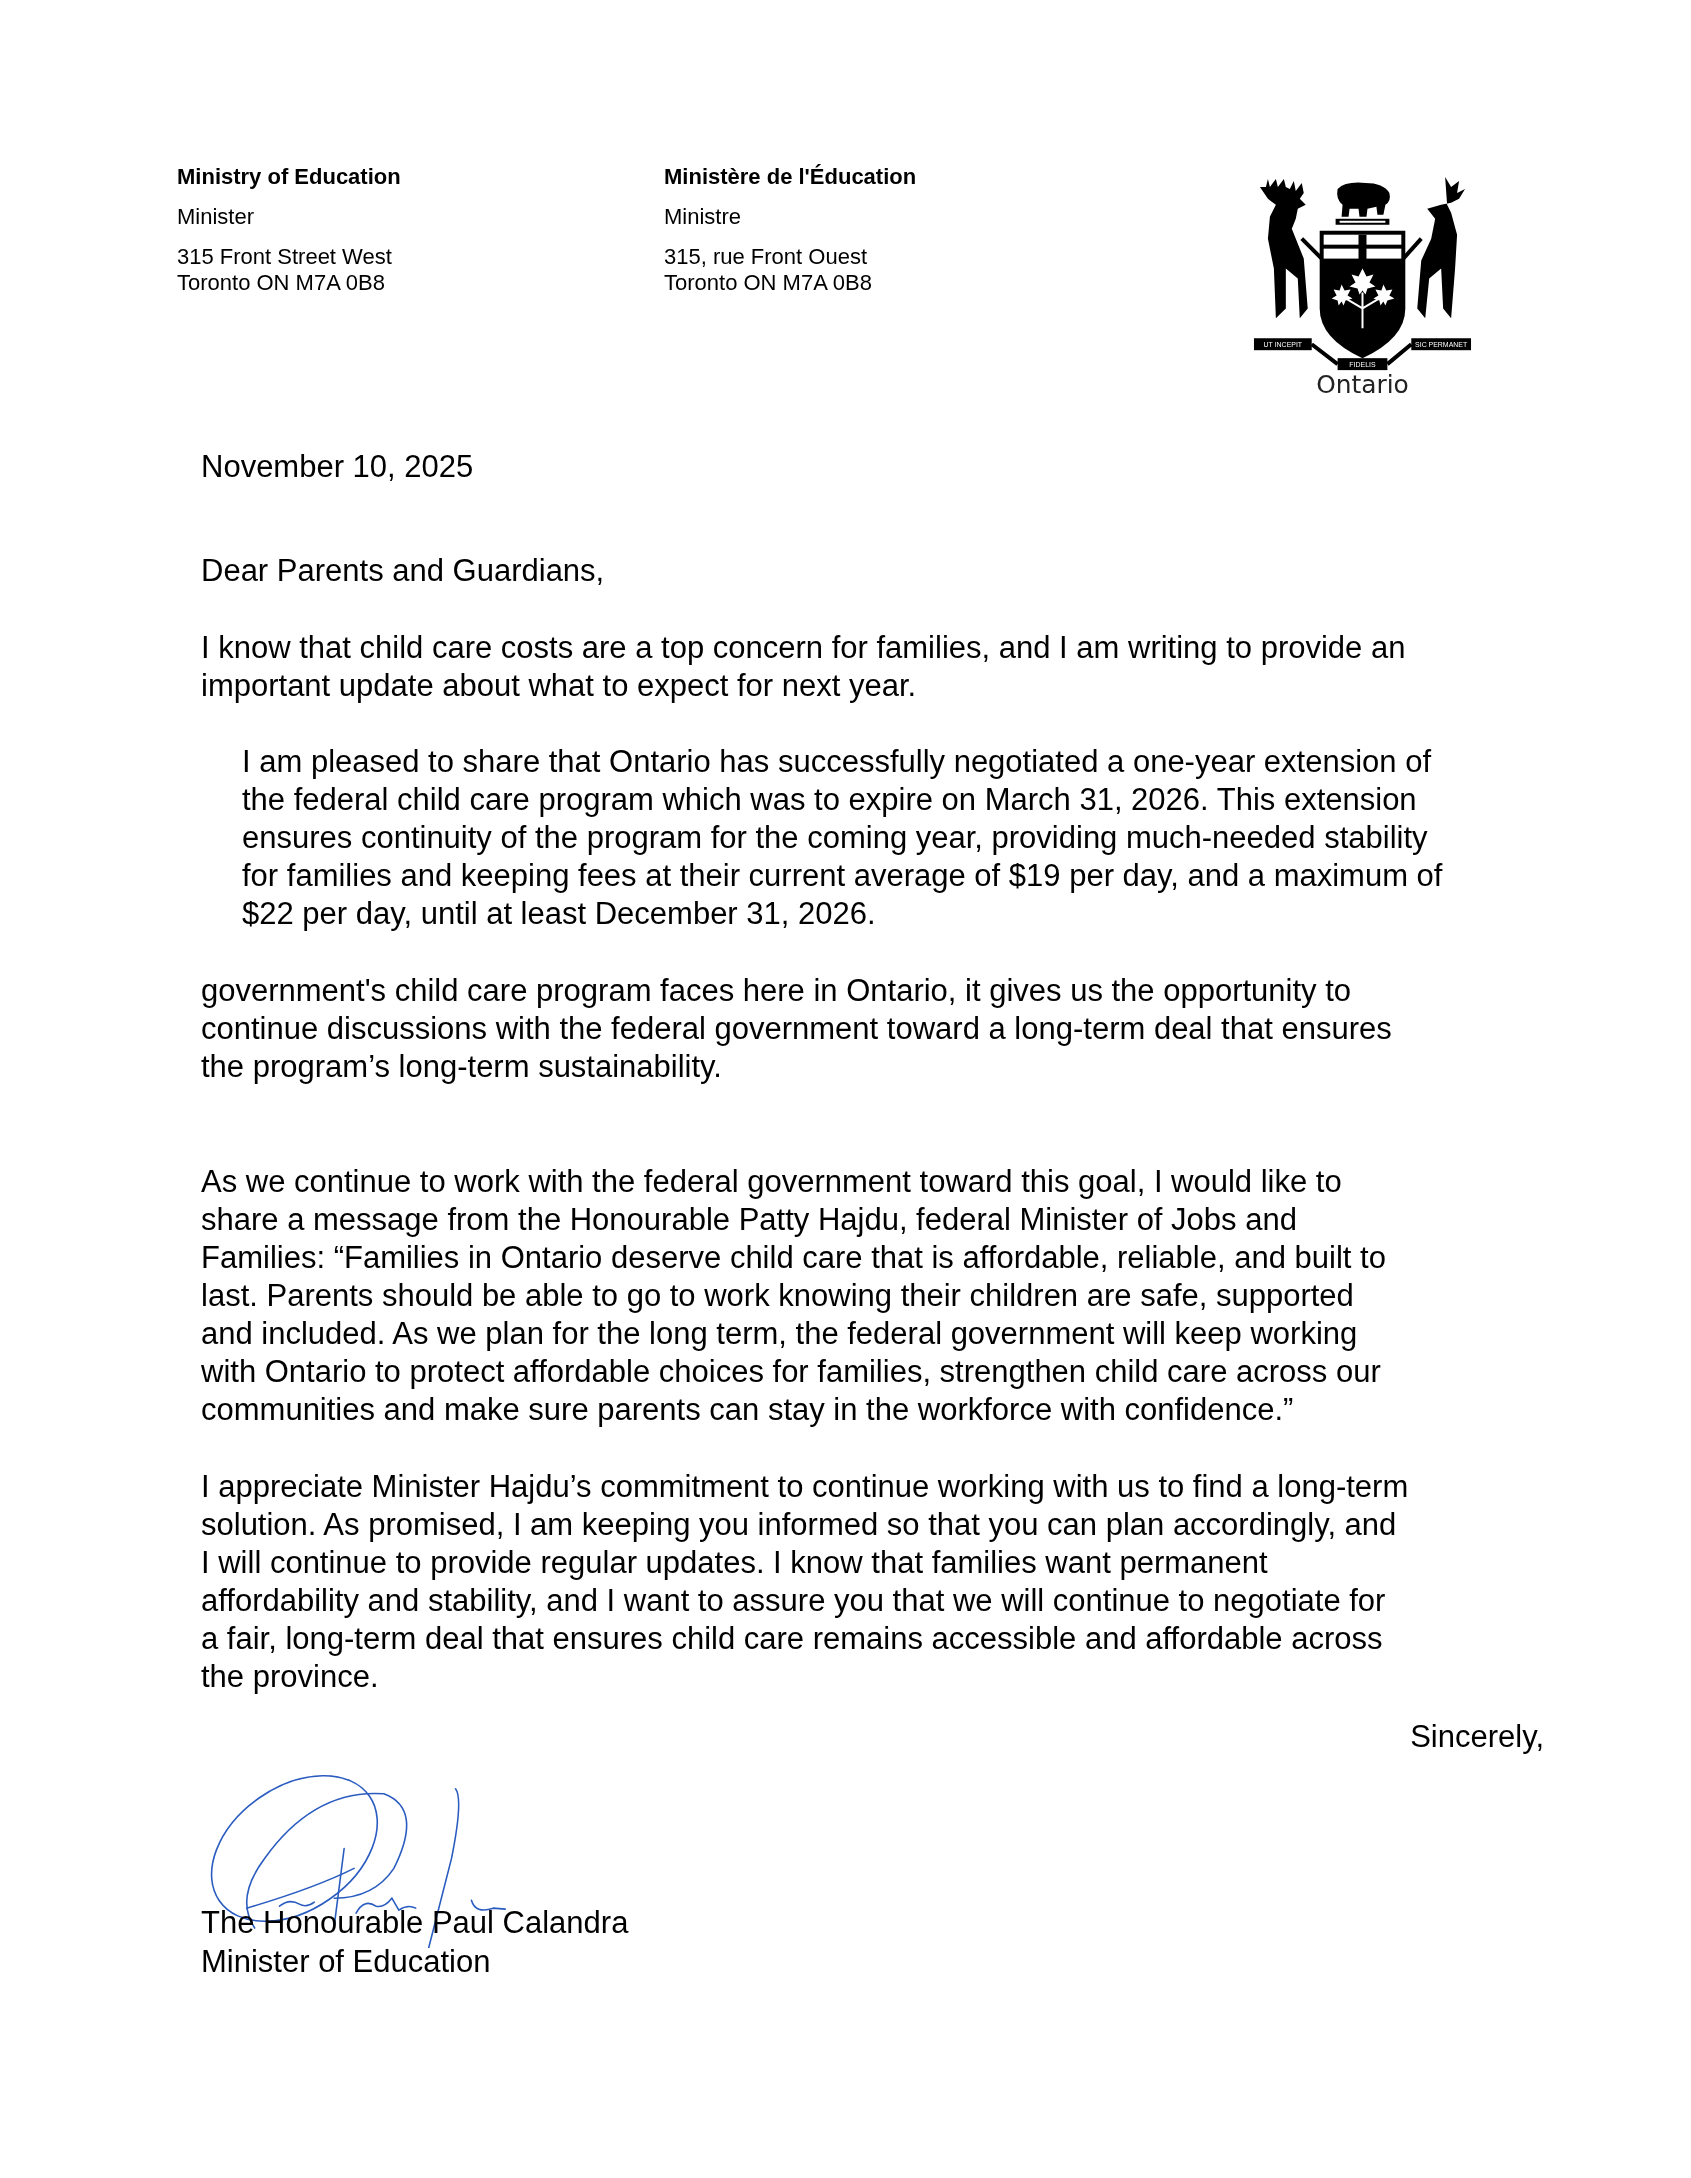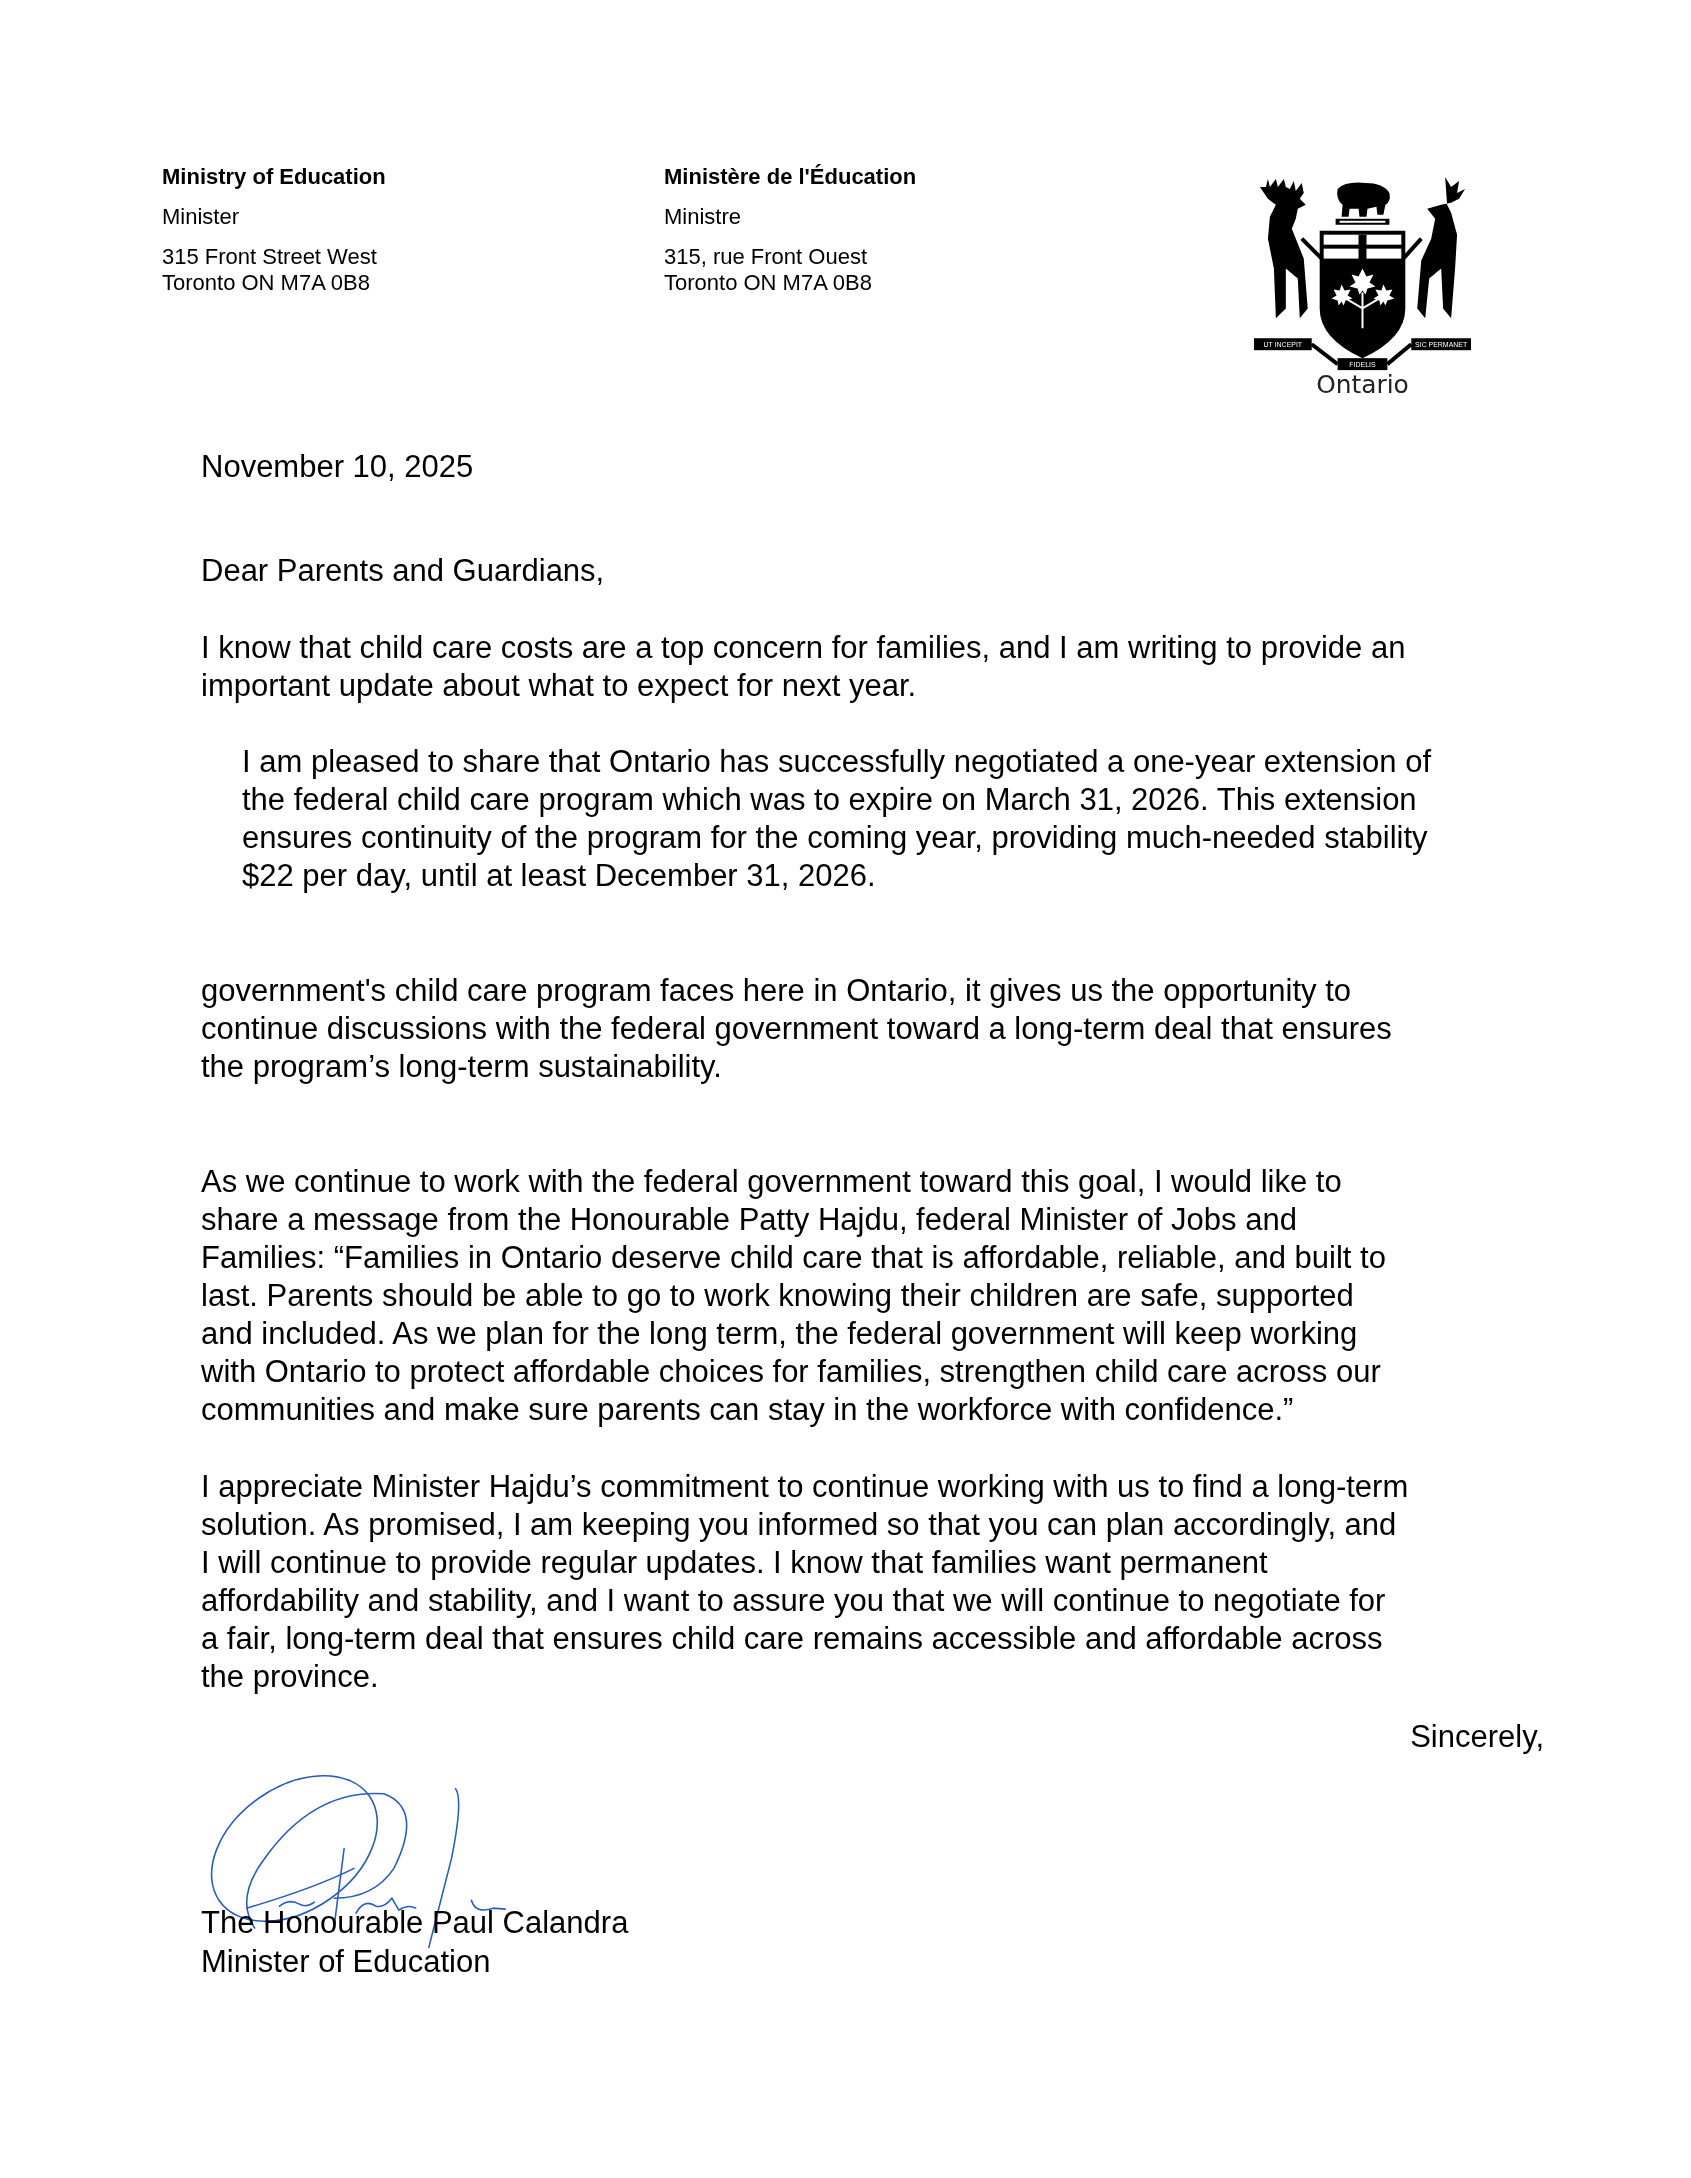--- a/index.html
+++ b/index.html
@@ -2,21 +2,21 @@
 <html><head>
 <meta charset="utf-8">
 <style>
   html, body { margin: 0; padding: 0; background: #ffffff; }
   body { width: 1692px; height: 2178px; position: relative; overflow: hidden;
          font-family: "Liberation Sans", sans-serif; color: #000; }
   .hdr { position: absolute; top: 164px; font-size: 22px; line-height: 26px; }
   .hdr .org { font-weight: bold; display: block; margin-bottom: 14px; }
   .hdr .role { display: block; margin-bottom: 14px; }
   .hdr .addr { display: block; }
-  #hdr-en { left: 162px; }
+  #hdr-en { left: 177px; }
   #hdr-fr { left: 664px; }
   #logo { position: absolute; left: 1246px; top: 169px; width: 231px; height: 227px; }
   #logo svg { width: 231px; height: 227px; display: block; }
   .body { position: absolute; left: 201px; width: 1343px; font-size: 31px; line-height: 38px; }
   .body p { margin: 0; white-space: nowrap; }
   .body .line { display: block; }
   #date { top: 448px; }
   #salutation { top: 552px; }
   #p1 { top: 629px; }
   #p2 { top: 743px; margin-left: 41px; }
@@ -87,20 +87,21 @@
       <span class="line">I know that child care costs are a top concern for families, and I am writing to provide an</span>
      <span class="line">important update about what to expect for next year.</span>
     </p>
 </div>
 
 <div class="body" id="p2">
   <p>
       <span class="line">I am pleased to share that Ontario has successfully negotiated a one-year extension of</span>
      <span class="line">the federal child care program which was to expire on March 31, 2026. This extension</span>
      <span class="line">ensures continuity of the program for the coming year, providing much-needed stability</span>
+     <span class="line">for families and keeping fees at their current average of $19 per day, and a maximum of</span>
      <span class="line">$22 per day, until at least December 31, 2026.</span>
     </p>
 </div>
 
 <div class="body" id="p3">
   <p>
      <span class="line">government's child care program faces here in Ontario, it gives us the opportunity to</span>
      <span class="line">continue discussions with the federal government toward a long-term deal that ensures</span>
      <span class="line">the program’s long-term sustainability.</span>
     </p>

